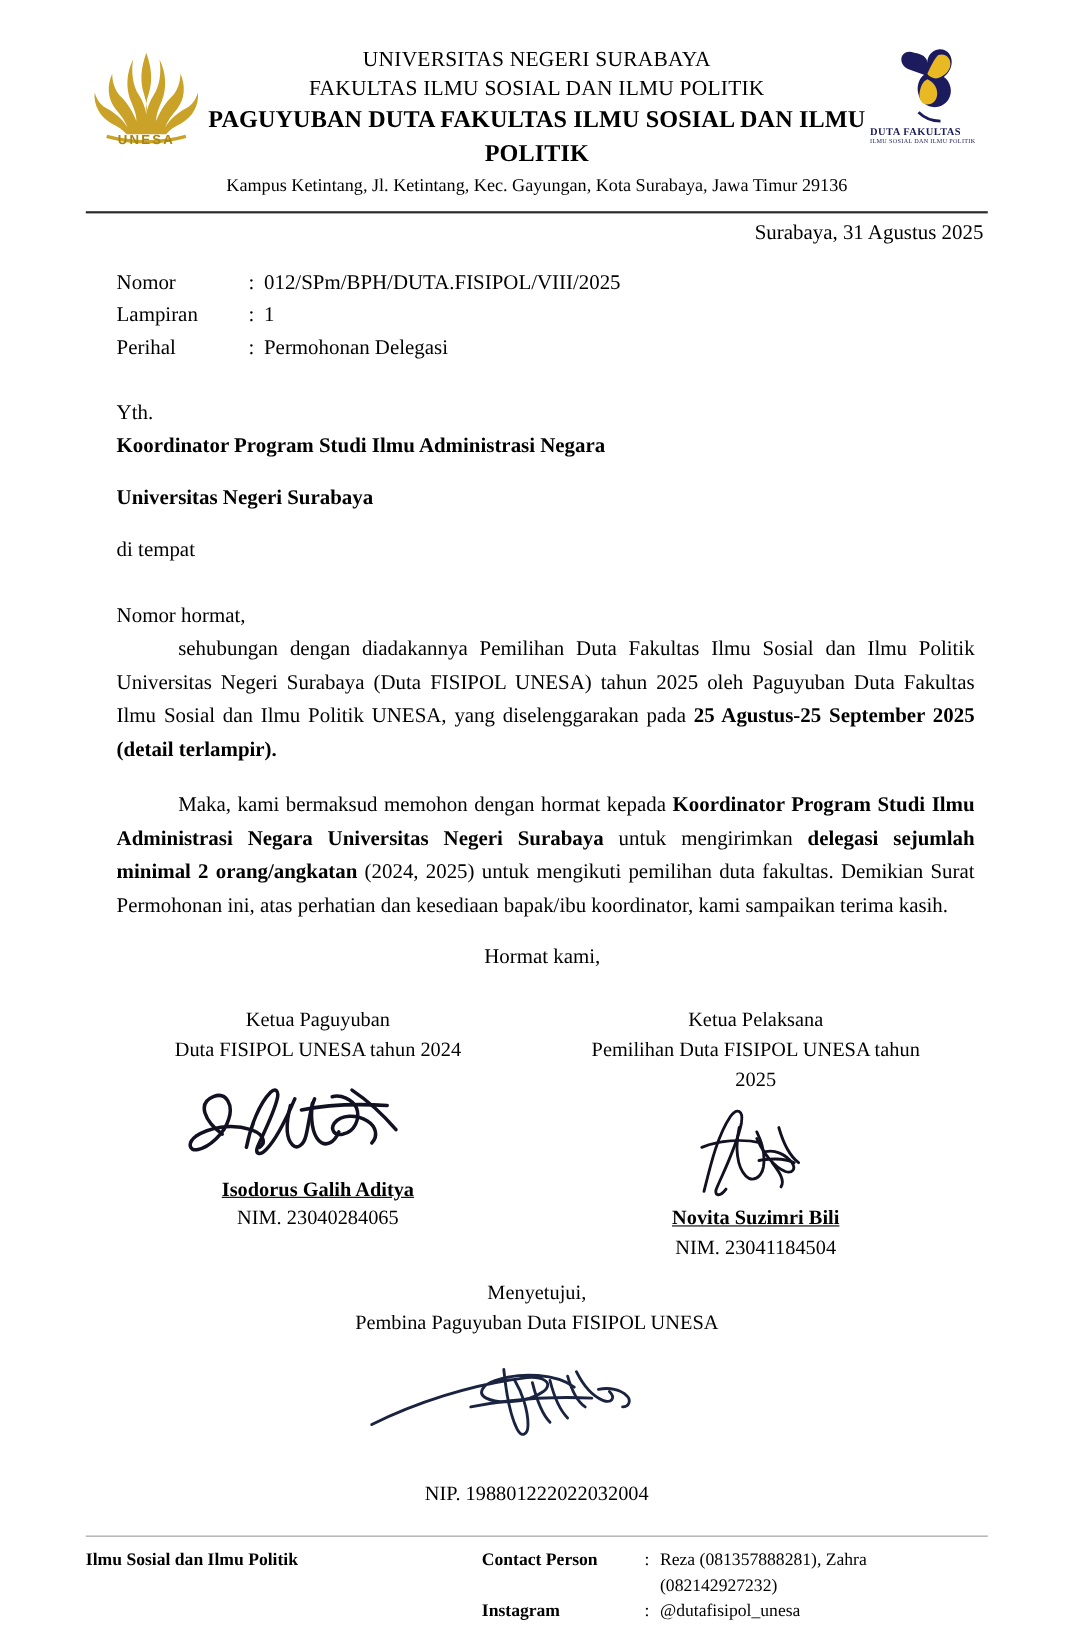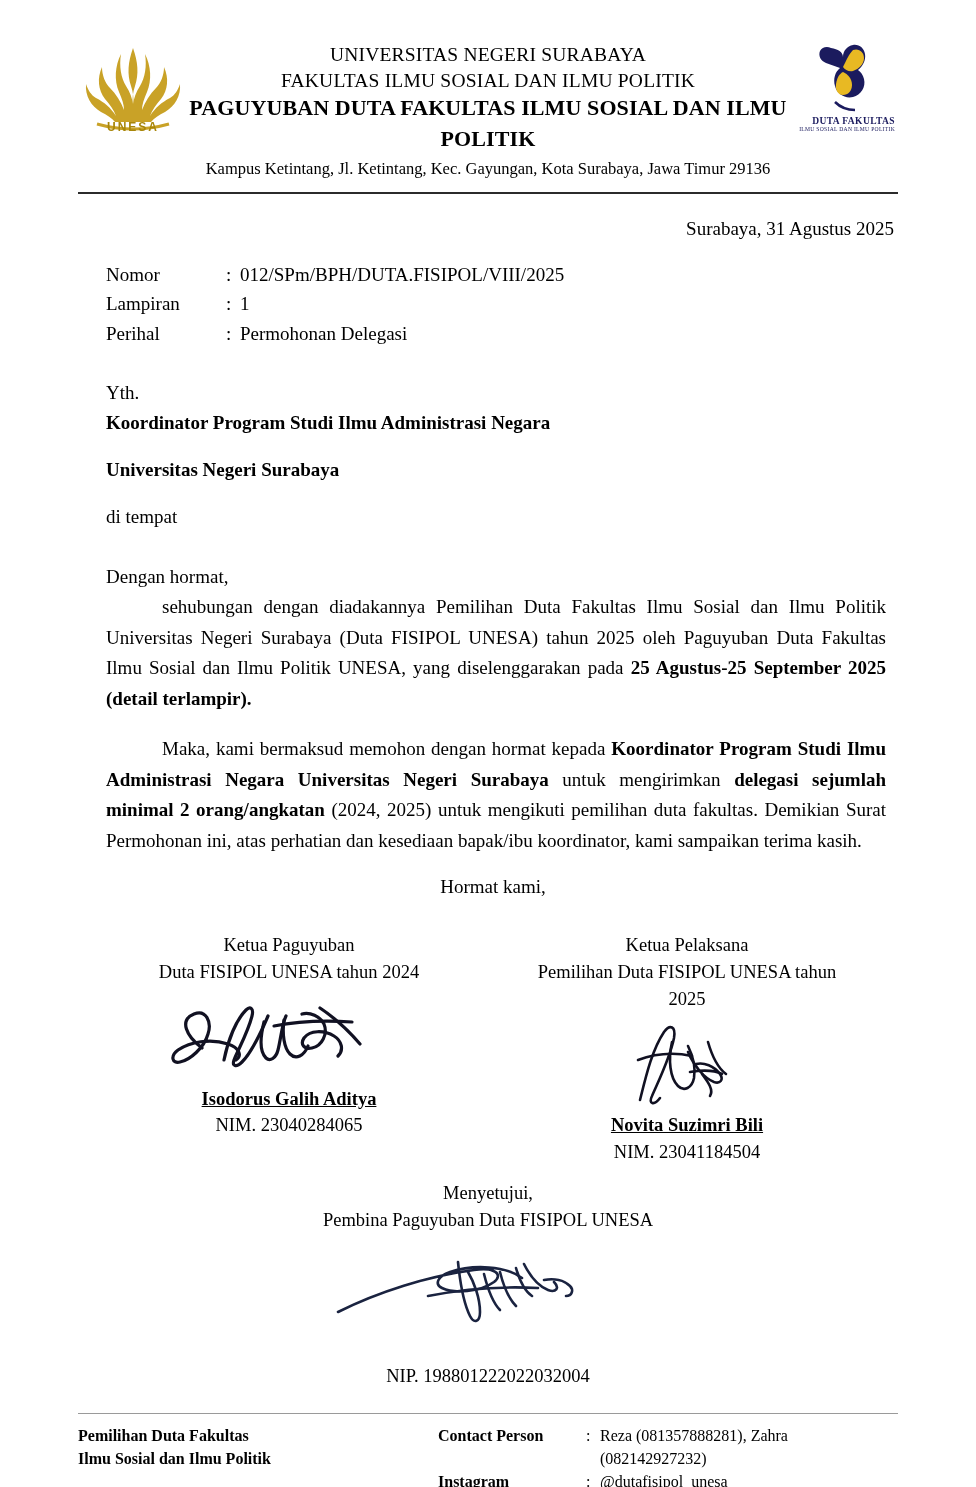--- a/index.html
+++ b/index.html
@@ -82,42 +82,42 @@
     font-size: 12px;
     font-weight: bold;
     letter-spacing: 2px;
     color: #a8860a;
     font-family: "Liberation Sans", sans-serif;
   }
 
   
   .duta-logo { position: relative; width: 104px; height: 86px; }
   .duta-cap {
-    text-align: right;
+    text-align: left;
     line-height: 1.1;
   }
   .duta-cap .dc1 {
     font-size: 9.5px;
     font-family: "Liberation Serif", serif;
     letter-spacing: .4px;
     color: #1b1b5e;
     font-weight: bold;
   }
   .duta-cap .dc2 {
     font-size: 5.6px;
     letter-spacing: .3px;
     color: #1b1b5e;
     font-family: "Liberation Serif", serif;
   }
 
   
   .dateline {
     text-align: right;
     font-size: 19px;
-    margin-top: 24px;
+    margin-top: 7px;
     padding-right: 4px;
   }
   .meta {
     margin-top: 20px;
     padding-left: 28px;
     font-size: 19px;
     line-height: 1.55;
   }
   .meta-row { display: flex; }
   .meta-label { width: 120px; flex: 0 0 120px; }
@@ -275,21 +275,21 @@
 
   <div class="addressee">
     <div>Yth.</div>
     <div class="bold">Koordinator Program Studi Ilmu Administrasi Negara</div>
     <div class="gap"></div>
     <div class="bold">Universitas Negeri Surabaya</div>
     <div class="gap"></div>
     <div>di tempat</div>
   </div>
 
-  <div class="salutation">Dengan hormat,</div>
+  <div class="salutation">Nomor hormat,</div>
 
   <p class="para indent"><span>sehubungan dengan diadakannya Pemilihan Duta Fakultas Ilmu Sosial dan Ilmu Politik Universitas Negeri Surabaya (Duta FISIPOL UNESA) tahun 2025 oleh Paguyuban Duta Fakultas Ilmu Sosial dan Ilmu Politik UNESA, yang diselenggarakan pada </span><span class="b">25 Agustus-25 September 2025 (detail terlampir).</span></p>
 
   <p class="para indent"><span>Maka, kami bermaksud memohon dengan hormat kepada </span><span class="b">Koordinator Program Studi Ilmu Administrasi Negara Universitas Negeri Surabaya</span><span> untuk mengirimkan </span><span class="b">delegasi sejumlah minimal 2 orang/angkatan</span><span> (2024, 2025)  untuk mengikuti pemilihan duta fakultas. Demikian Surat Permohonan ini, atas perhatian dan kesediaan bapak/ibu koordinator, kami sampaikan terima kasih.</span></p>
 
   <div class="hormat">Hormat kami,</div>
 
   <div class="sig-row">
 
     <div class="sig-col">
@@ -354,21 +354,20 @@
   </div>
 
   <div class="sig-center">
     <div class="sig-nim">NIP. 198801222022032004</div>
   </div>
 
   <div class="foot-rule"></div>
 
   <div class="footer">
     <div class="foot-left">
-      <div>Pemilihan Duta Fakultas</div>
       <div>Ilmu Sosial dan Ilmu Politik</div>
     </div>
     <div class="foot-right">
       <div class="foot-line">
         <div class="foot-key">Contact Person</div>
         <div class="foot-colon">:</div>
         <div class="foot-val">Reza (081357888281), Zahra (082142927232)</div>
       </div>
       <div class="foot-line">
         <div class="foot-key">Instagram</div>

